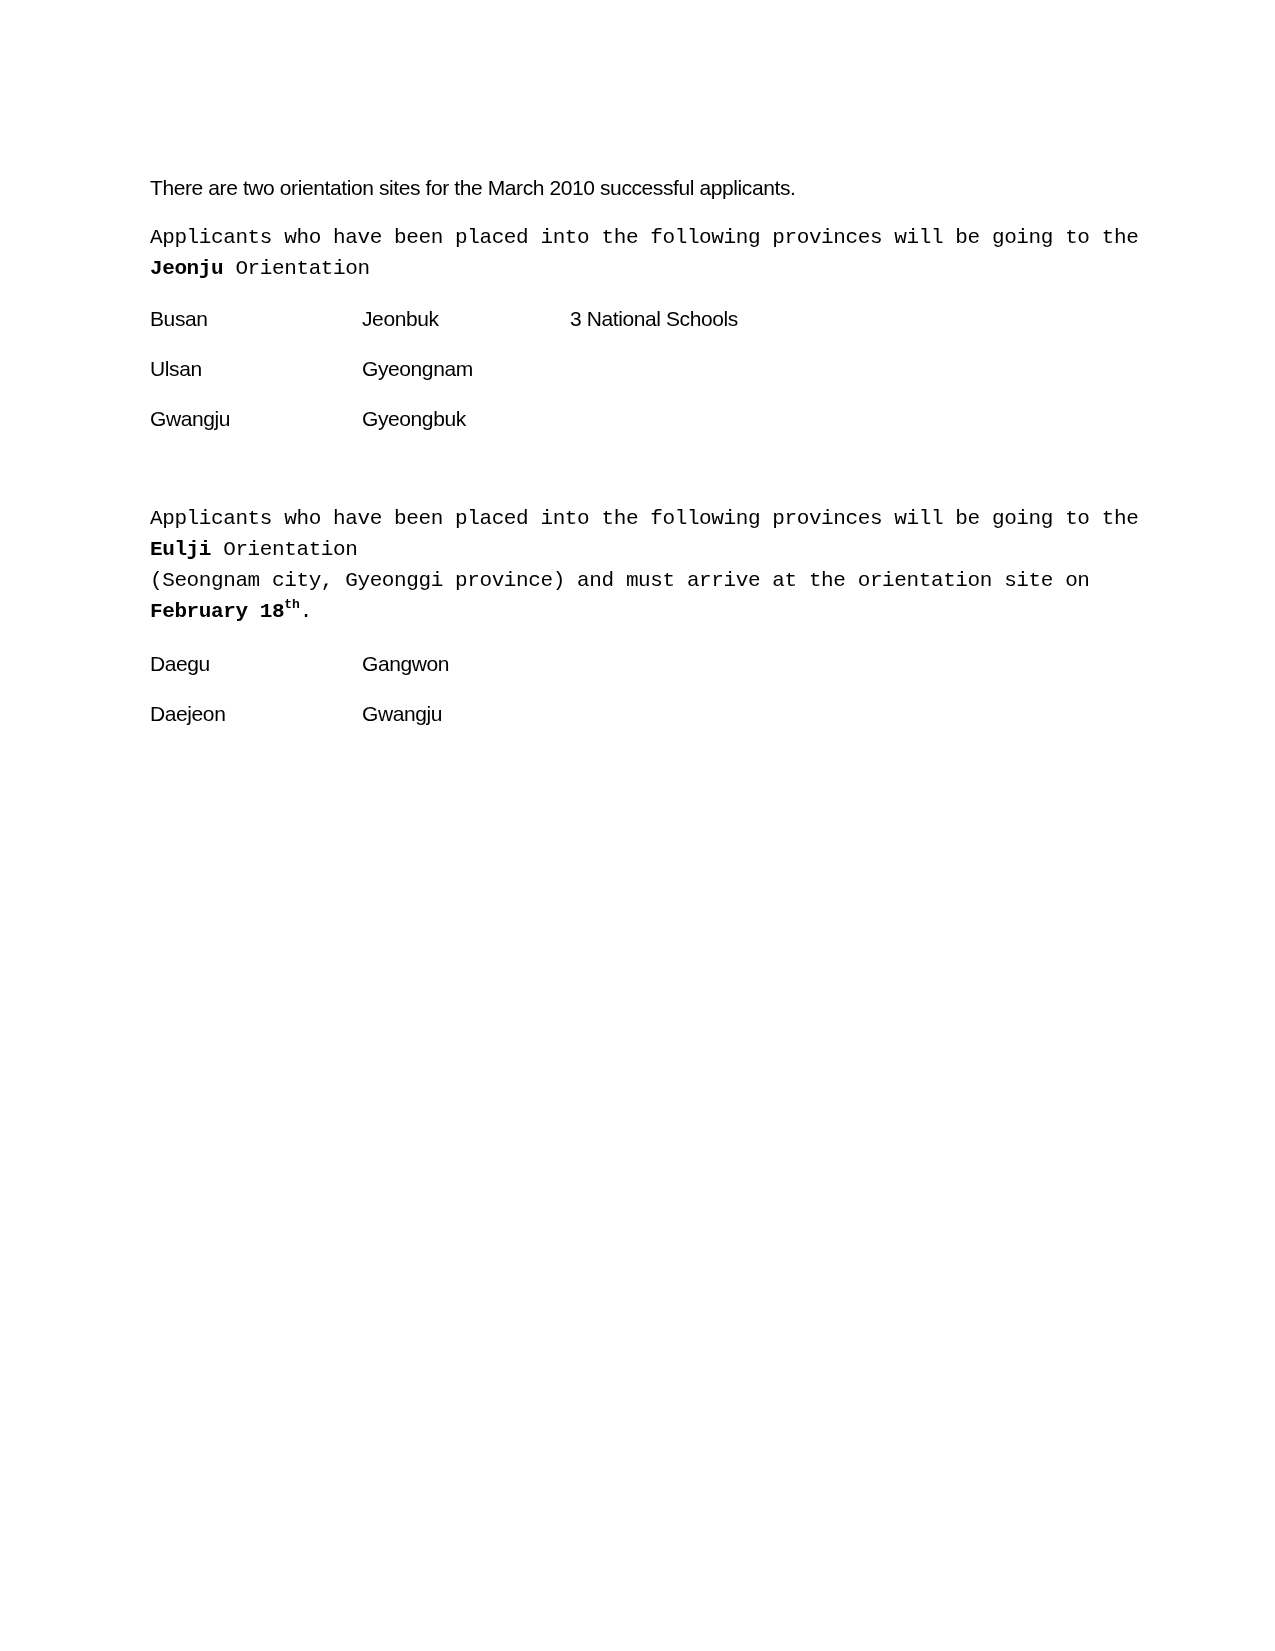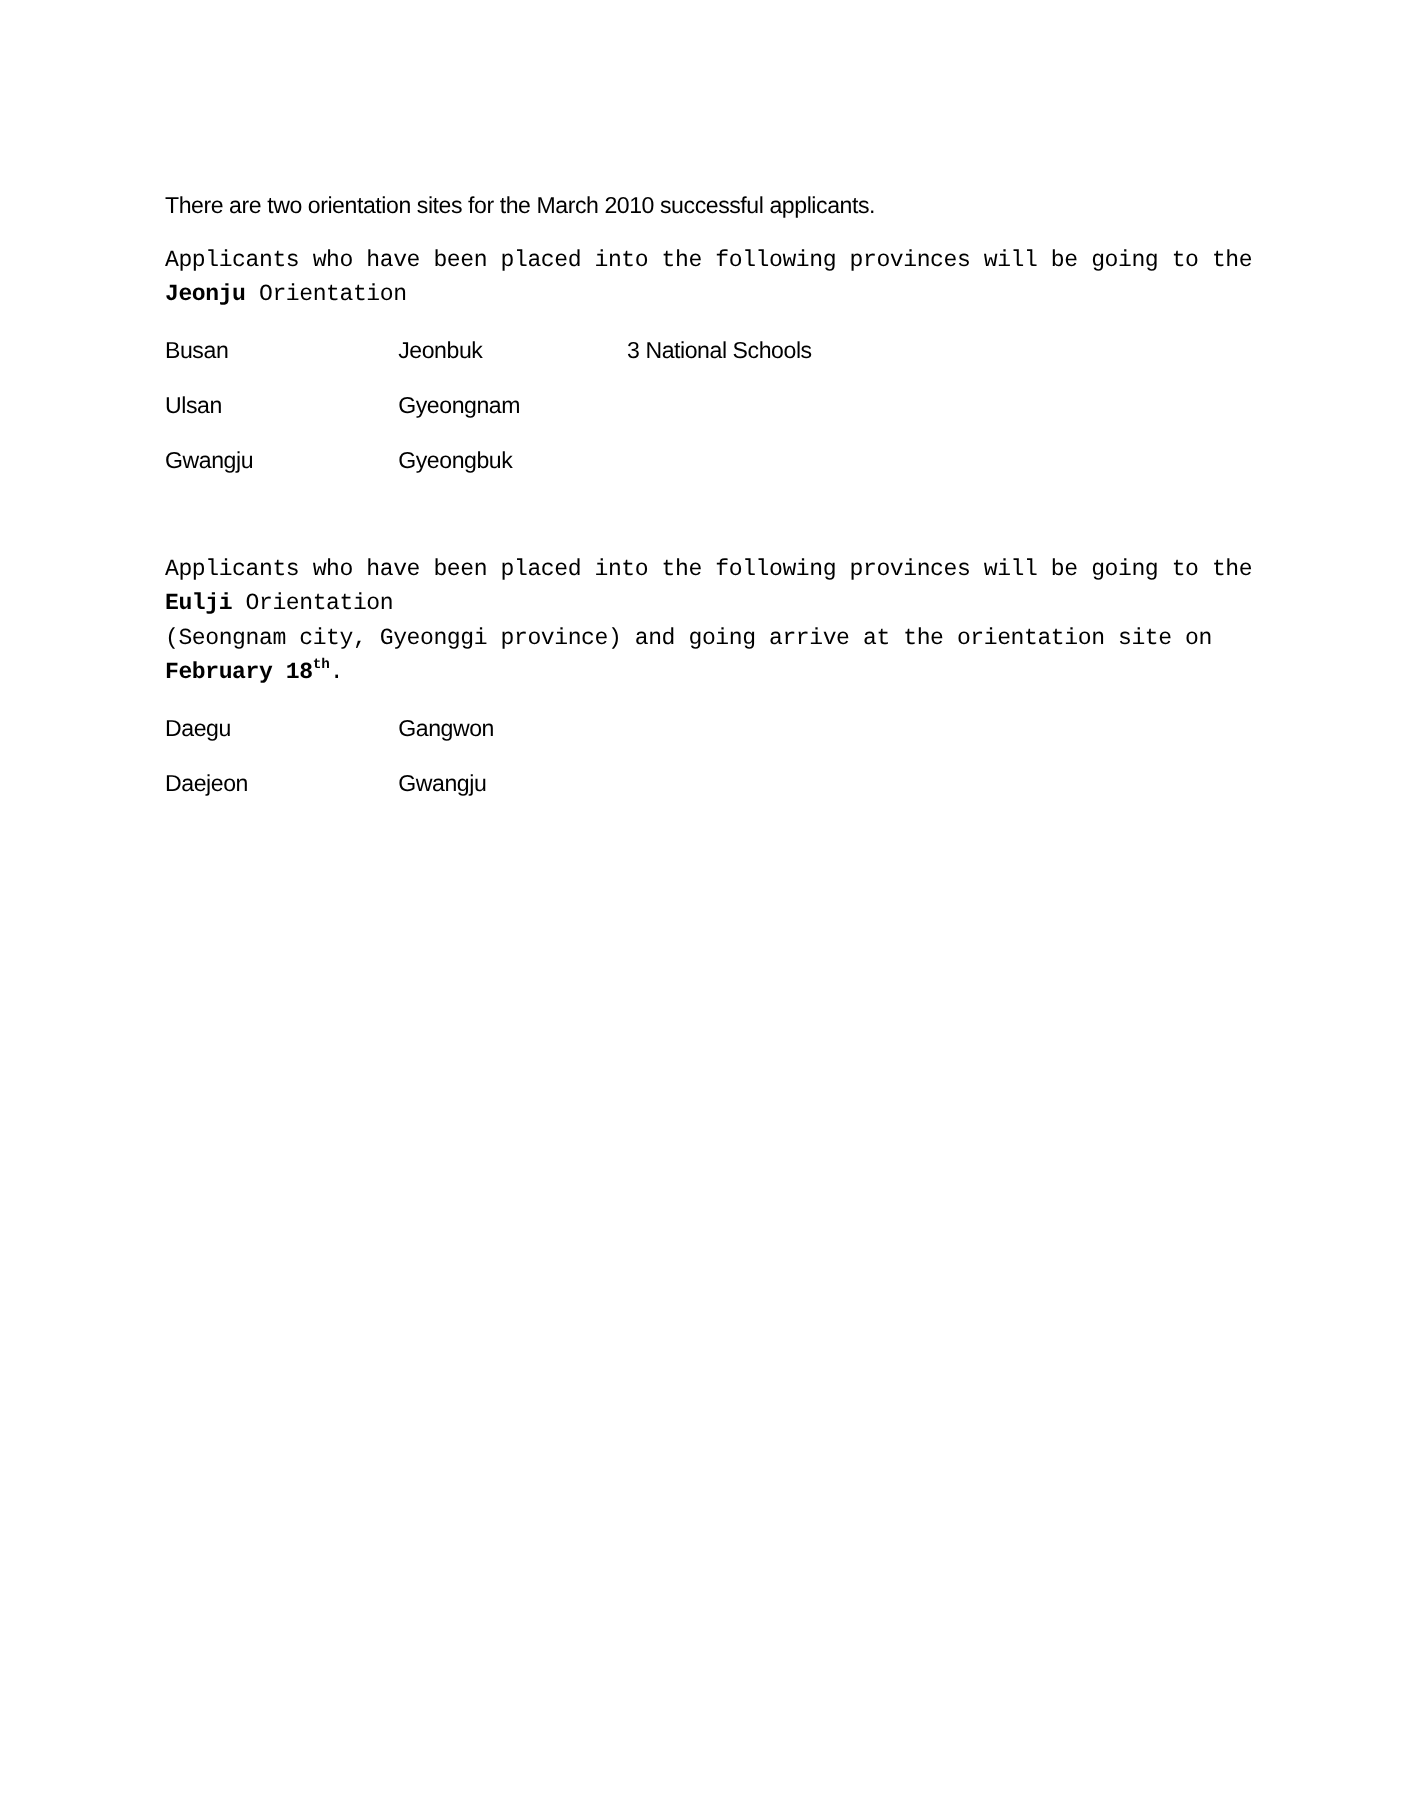--- a/index.html
+++ b/index.html
@@ -89,21 +89,21 @@
   <div class="tab-row">
     <span class="col-city">Gwangju</span>
     <span class="col-province">Gyeongbuk</span>
     <span class="col-note"></span>
   </div>
 
   <div class="spacer-para"></div>
 
   <p class="para">
       <span class="line"><span>Applicants who have been placed into the following provinces will be going to the </span><span class="bold">Eulji</span><span> Orientation</span></span>
-      <span class="line"><span>(Seongnam city, Gyeonggi province) and going arrive at the orientation site on </span><span class="bold">February 18</span><span class="ordinal">th</span><span>.</span></span>
+      <span class="line"><span>(Seongnam city, Gyeonggi province) and must arrive at the orientation site on </span><span class="bold">February 18</span><span class="ordinal">th</span><span>.</span></span>
     </p>
 
   <div class="tab-row">
     <span class="col-city">Daegu</span>
     <span class="col-province">Gangwon</span>
   </div>
   <div class="tab-row">
     <span class="col-city">Daejeon</span>
     <span class="col-province">Gwangju</span>
     <span class="col-note"></span>

